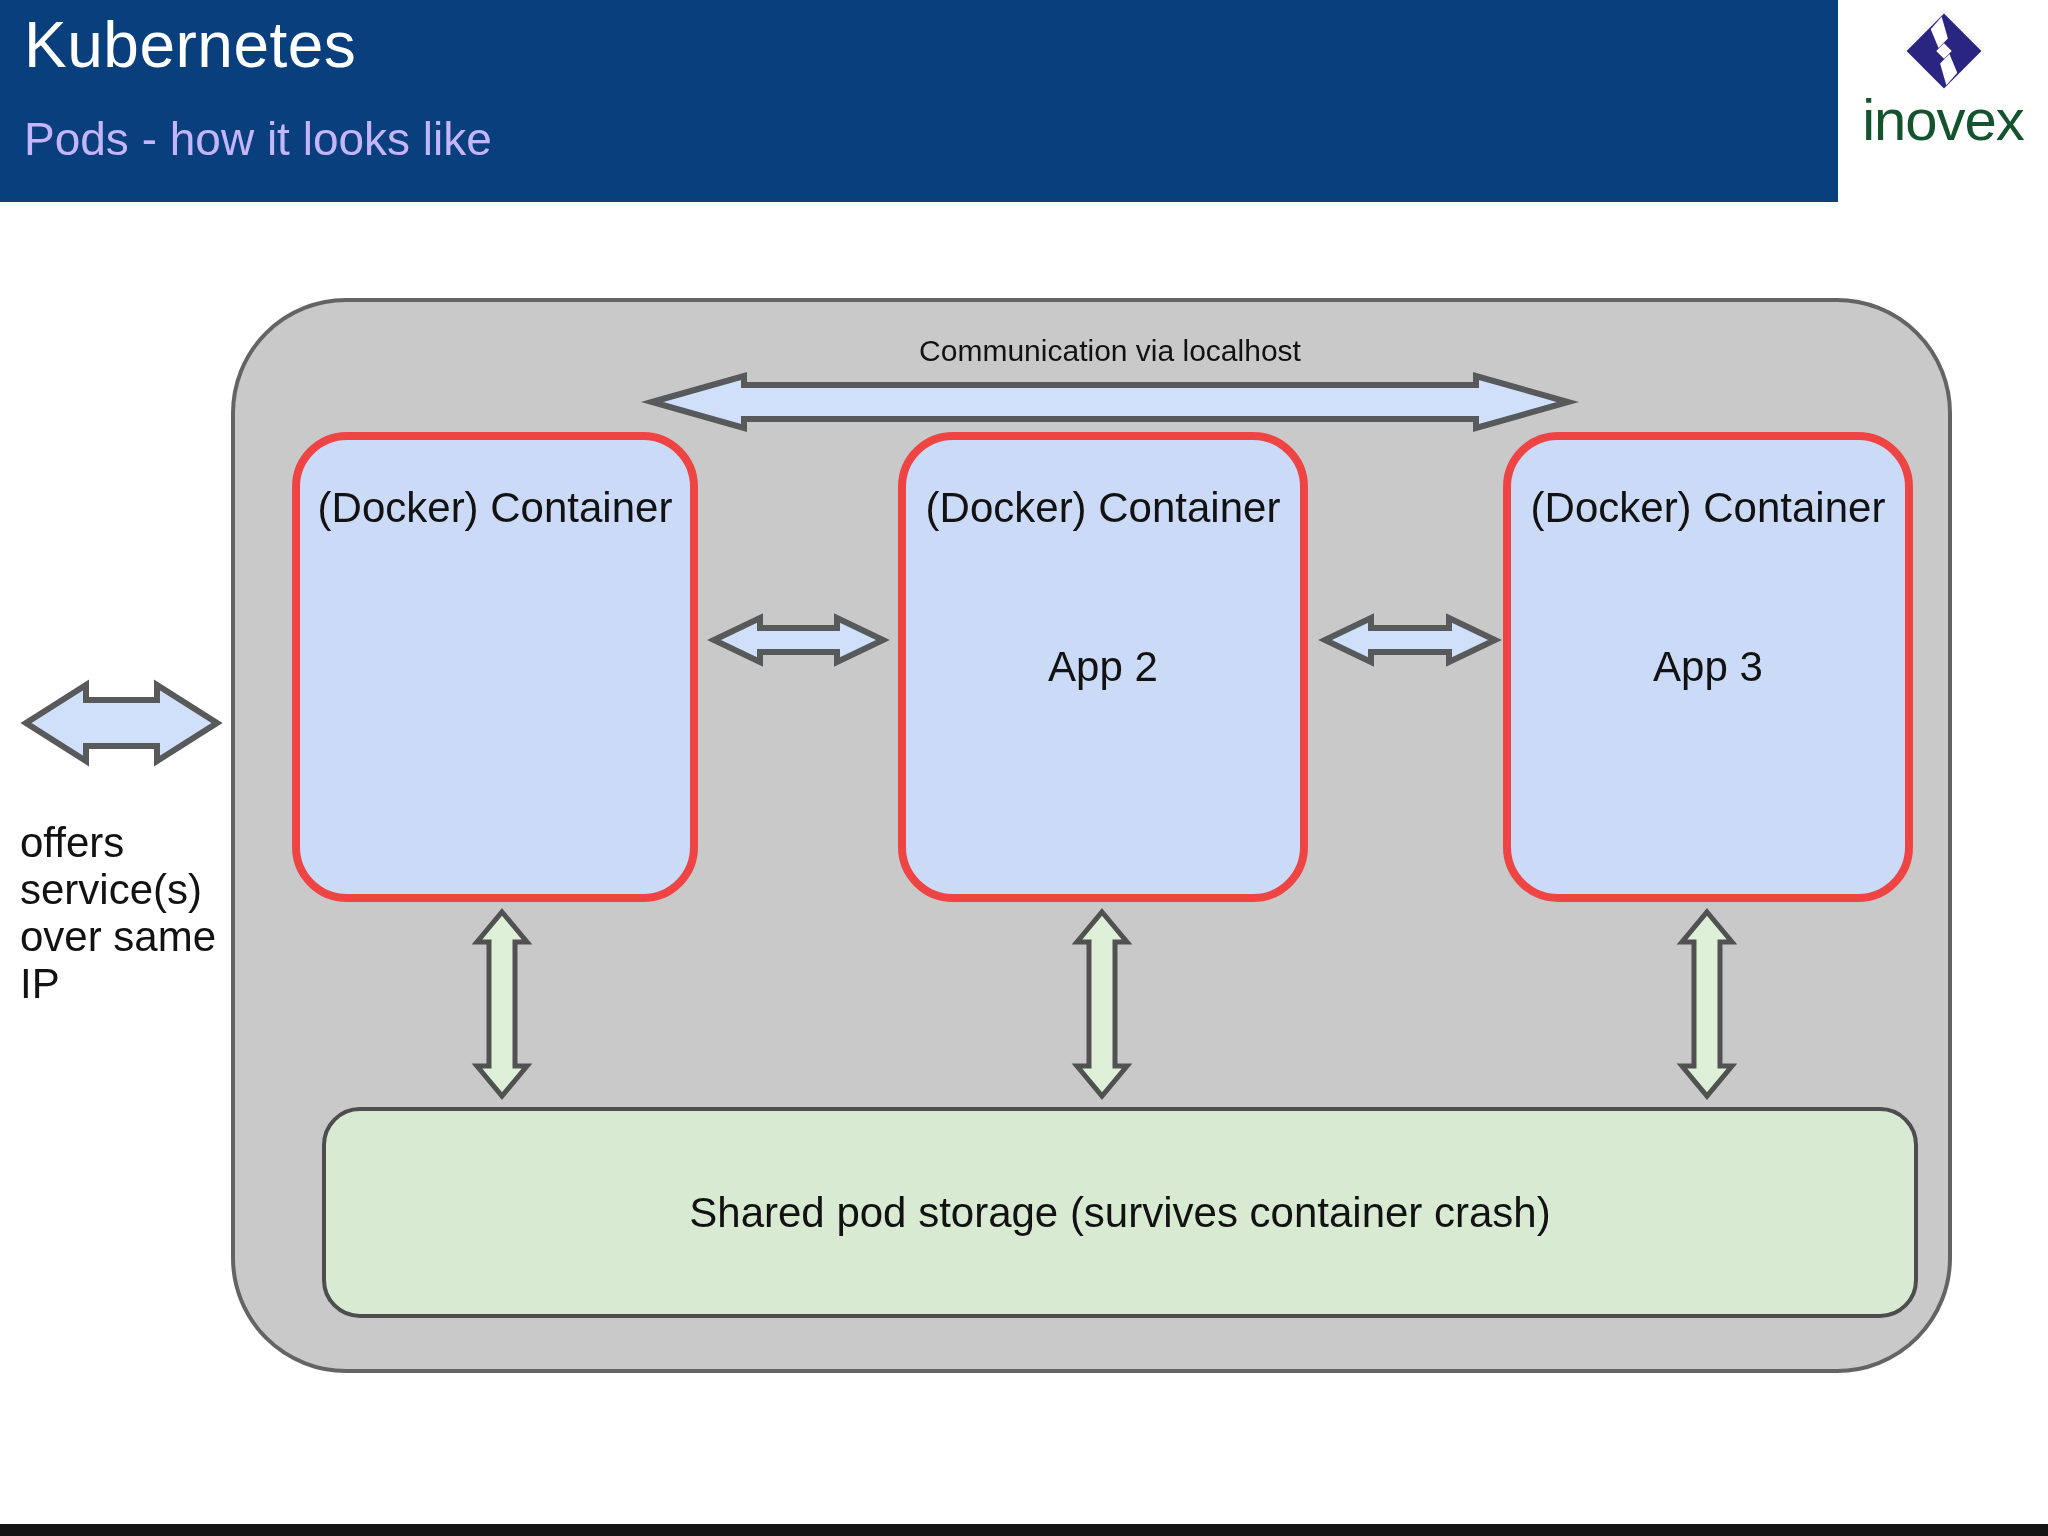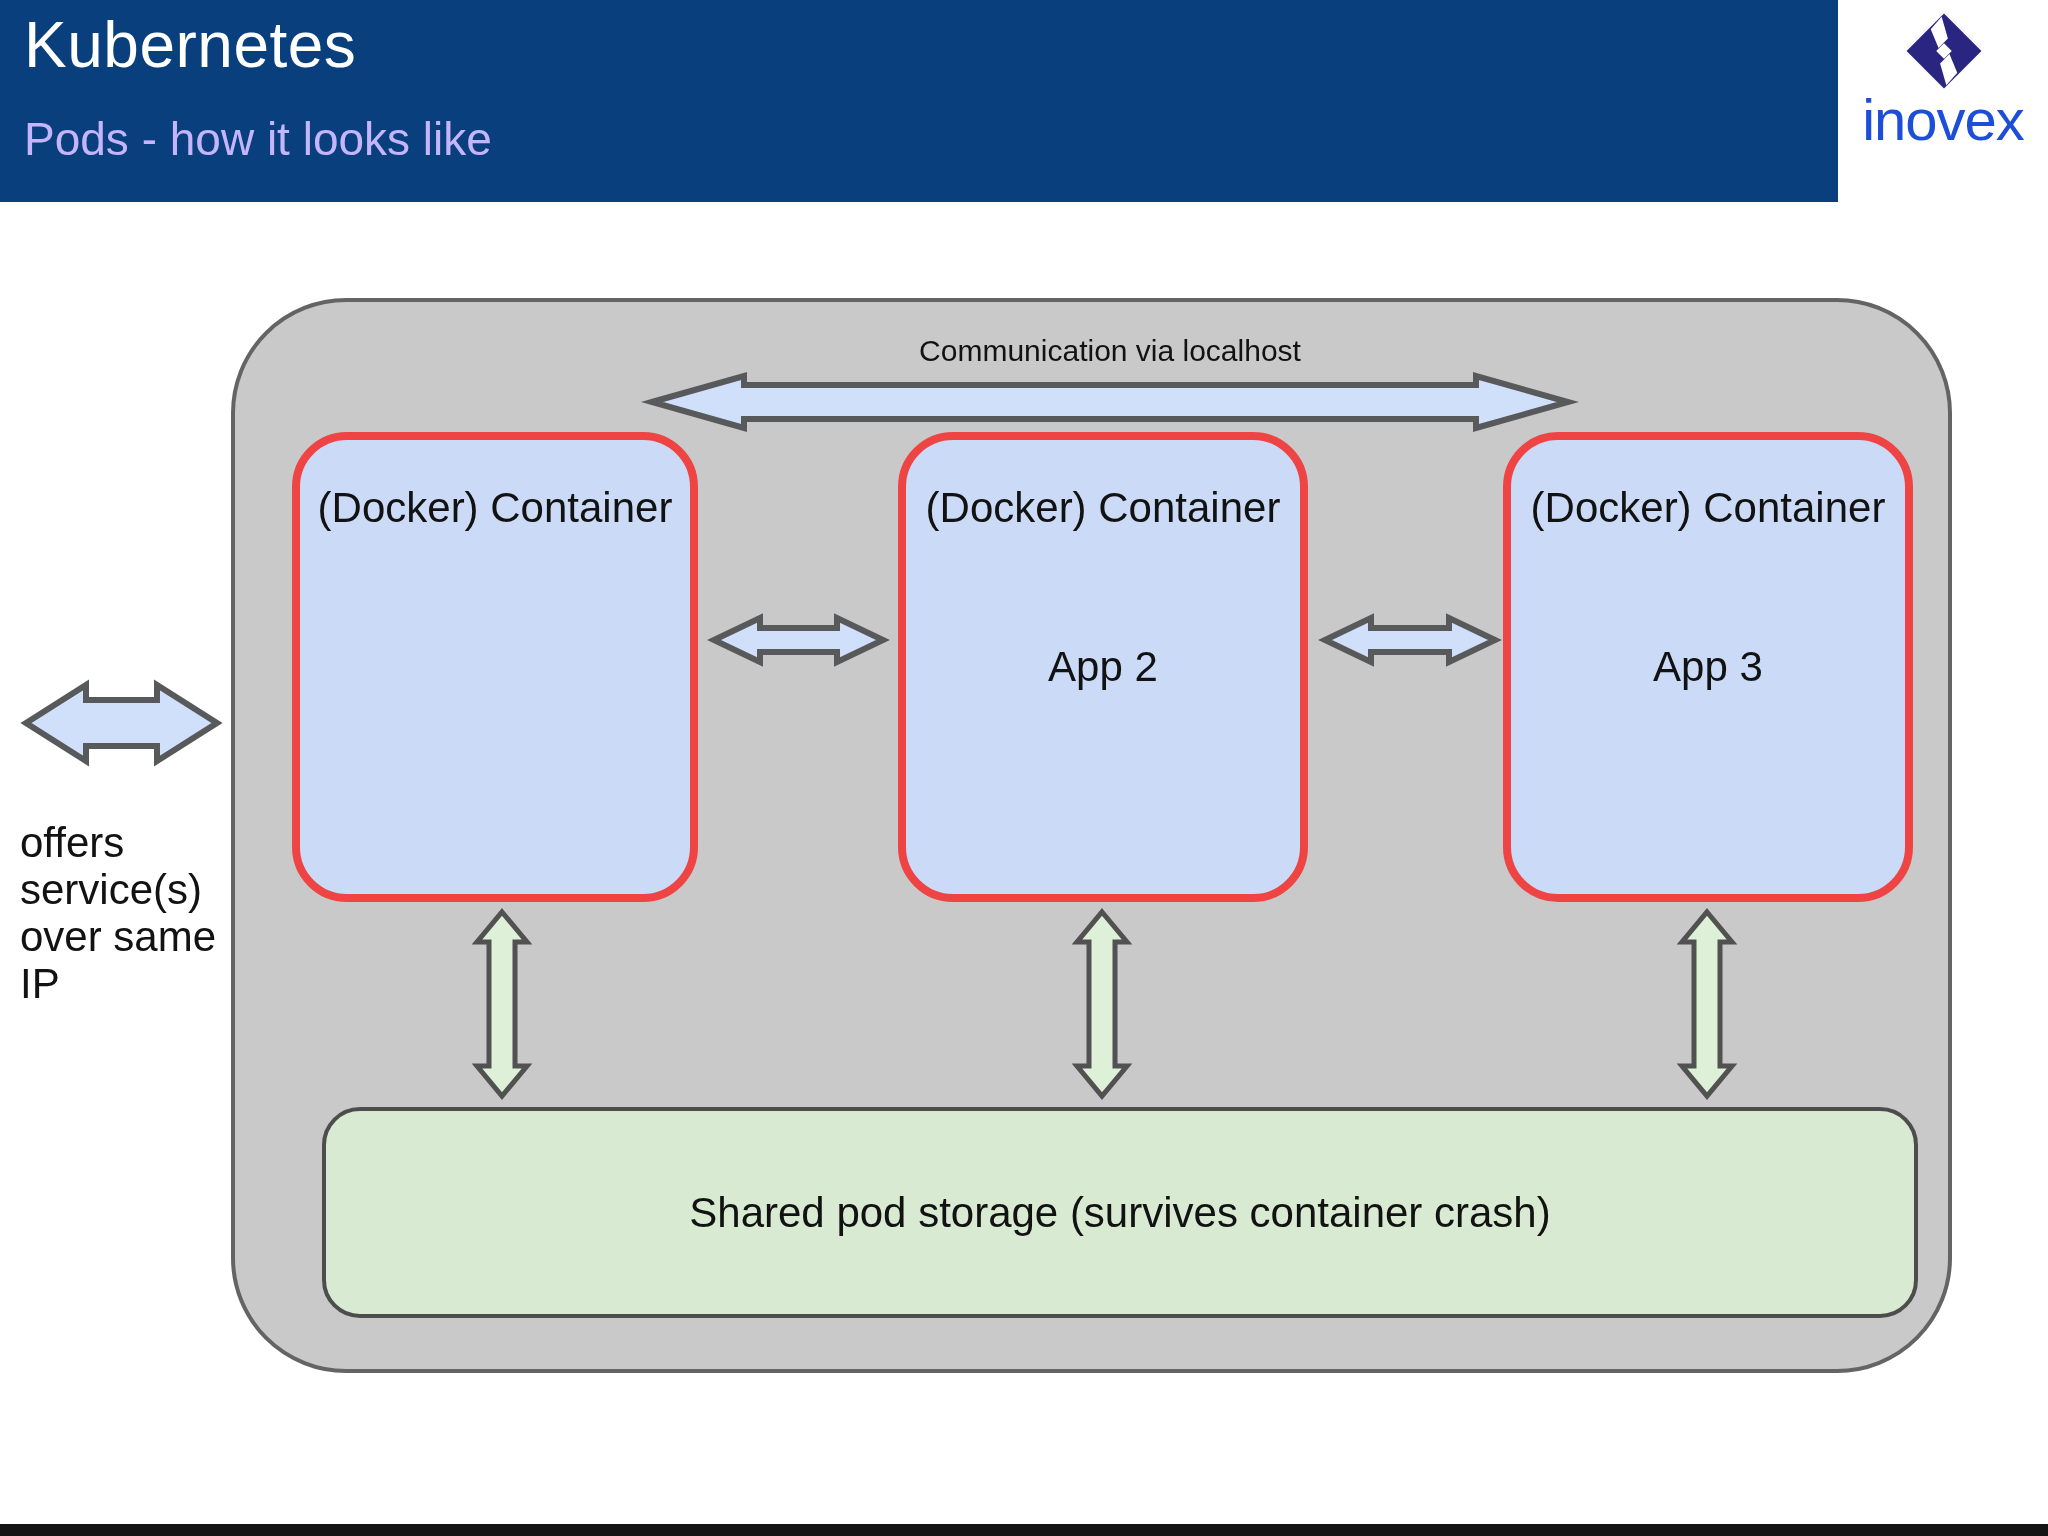--- a/index.html
+++ b/index.html
@@ -9,21 +9,21 @@
   }
   .abs{position:absolute;}
   
   .header{left:0;top:0;width:1838px;height:202px;}
   .header .title{position:absolute;left:24px;top:8px;font-size:64px;color:#ffffff;letter-spacing:.5px;}
   .header .subtitle{position:absolute;left:24px;top:112px;font-size:46px;color:#c4b5fd;}
   
   .logo{left:1838px;top:0;width:210px;height:202px;background:#ffffff;}
   .logo-mark{position:absolute;left:67px;top:12px;width:78px;height:78px;}
   .logo-text{position:absolute;left:0;top:86px;width:210px;text-align:center;
-    font-size:58px;font-weight:500;color:#1d4ed8;letter-spacing:-1px;}
+    font-size:58px;font-weight:500;color:#14532d;letter-spacing:-1px;}
   
   .pod{left:231px;top:298px;width:1721px;height:1075px;border-radius:115px;border:4px solid #646464;box-sizing:border-box;}
   .comm-label{left:650px;top:334px;width:920px;text-align:center;font-size:30px;}
   
   .container-box{top:432px;height:470px;border-radius:55px;border:8px solid #ef4444;box-sizing:border-box;}
   .container-box .ctitle{position:absolute;left:0;top:44px;width:100%;text-align:center;font-size:42px;}
   .container-box .capp{position:absolute;left:0;top:50%;width:100%;transform:translateY(-50%);text-align:center;font-size:42px;}
   .c1{left:292px;width:406px;}
   .c2{left:898px;width:410px;}
   .c3{left:1503px;width:410px;}

